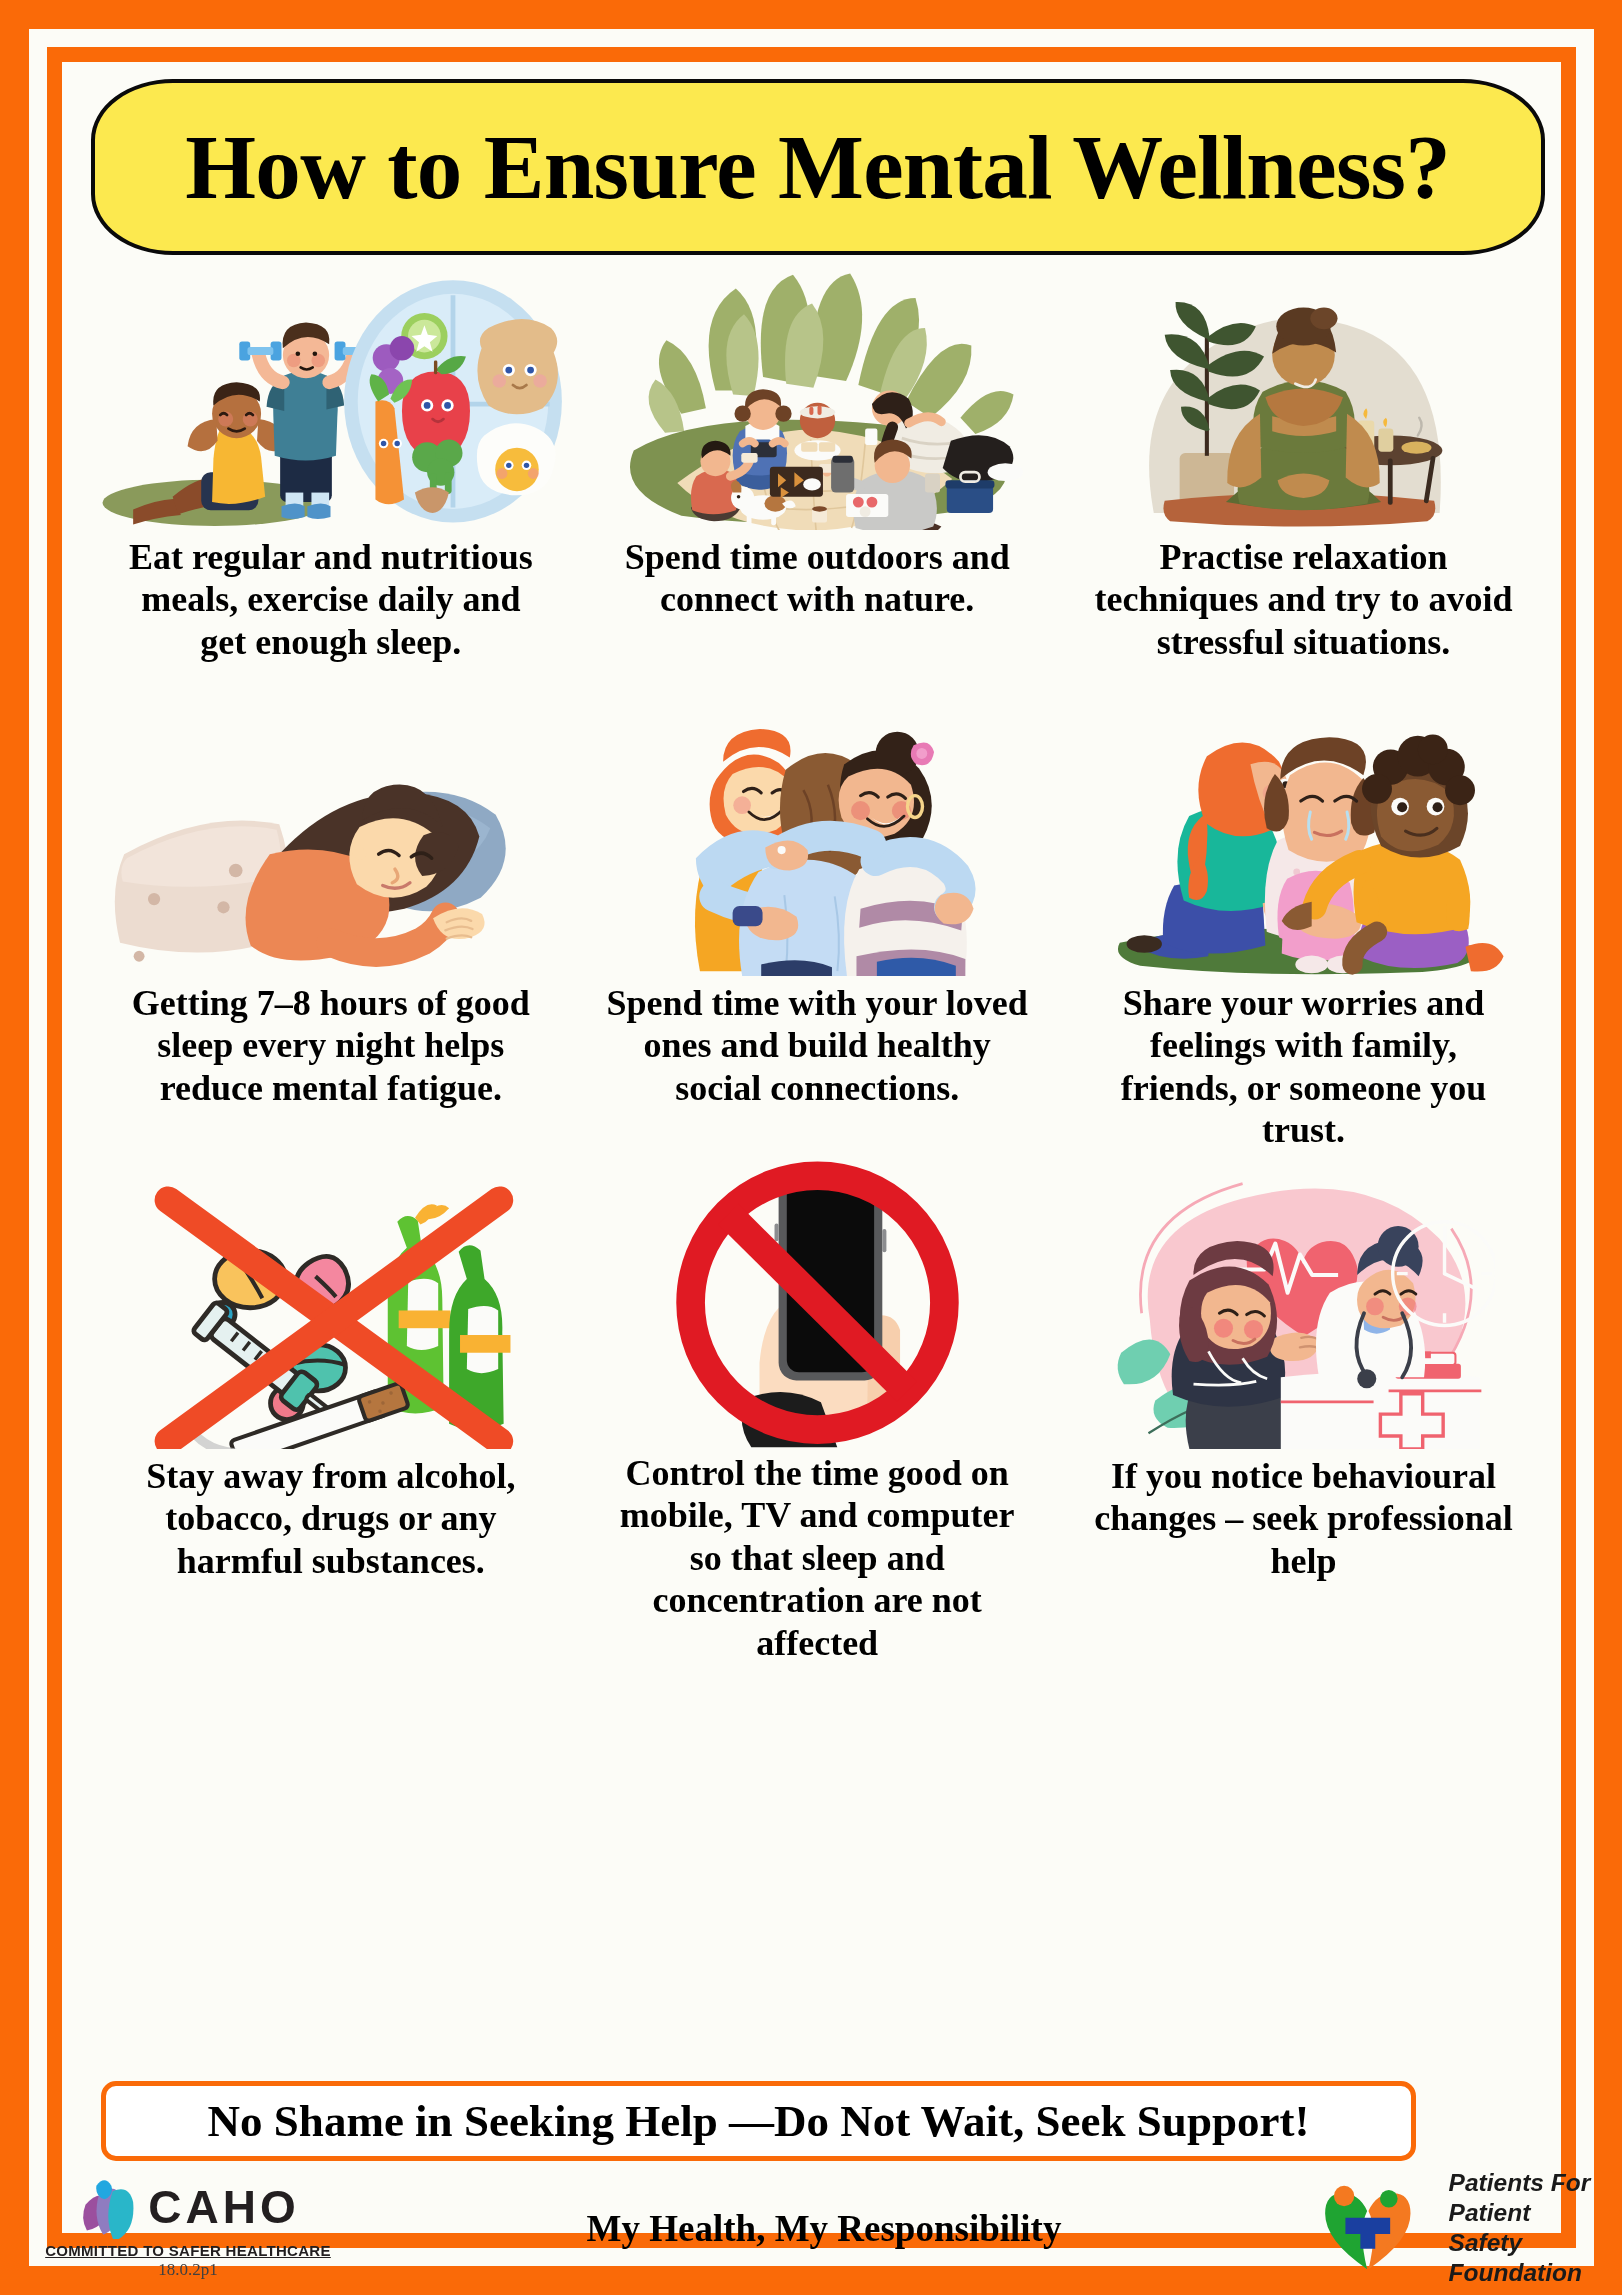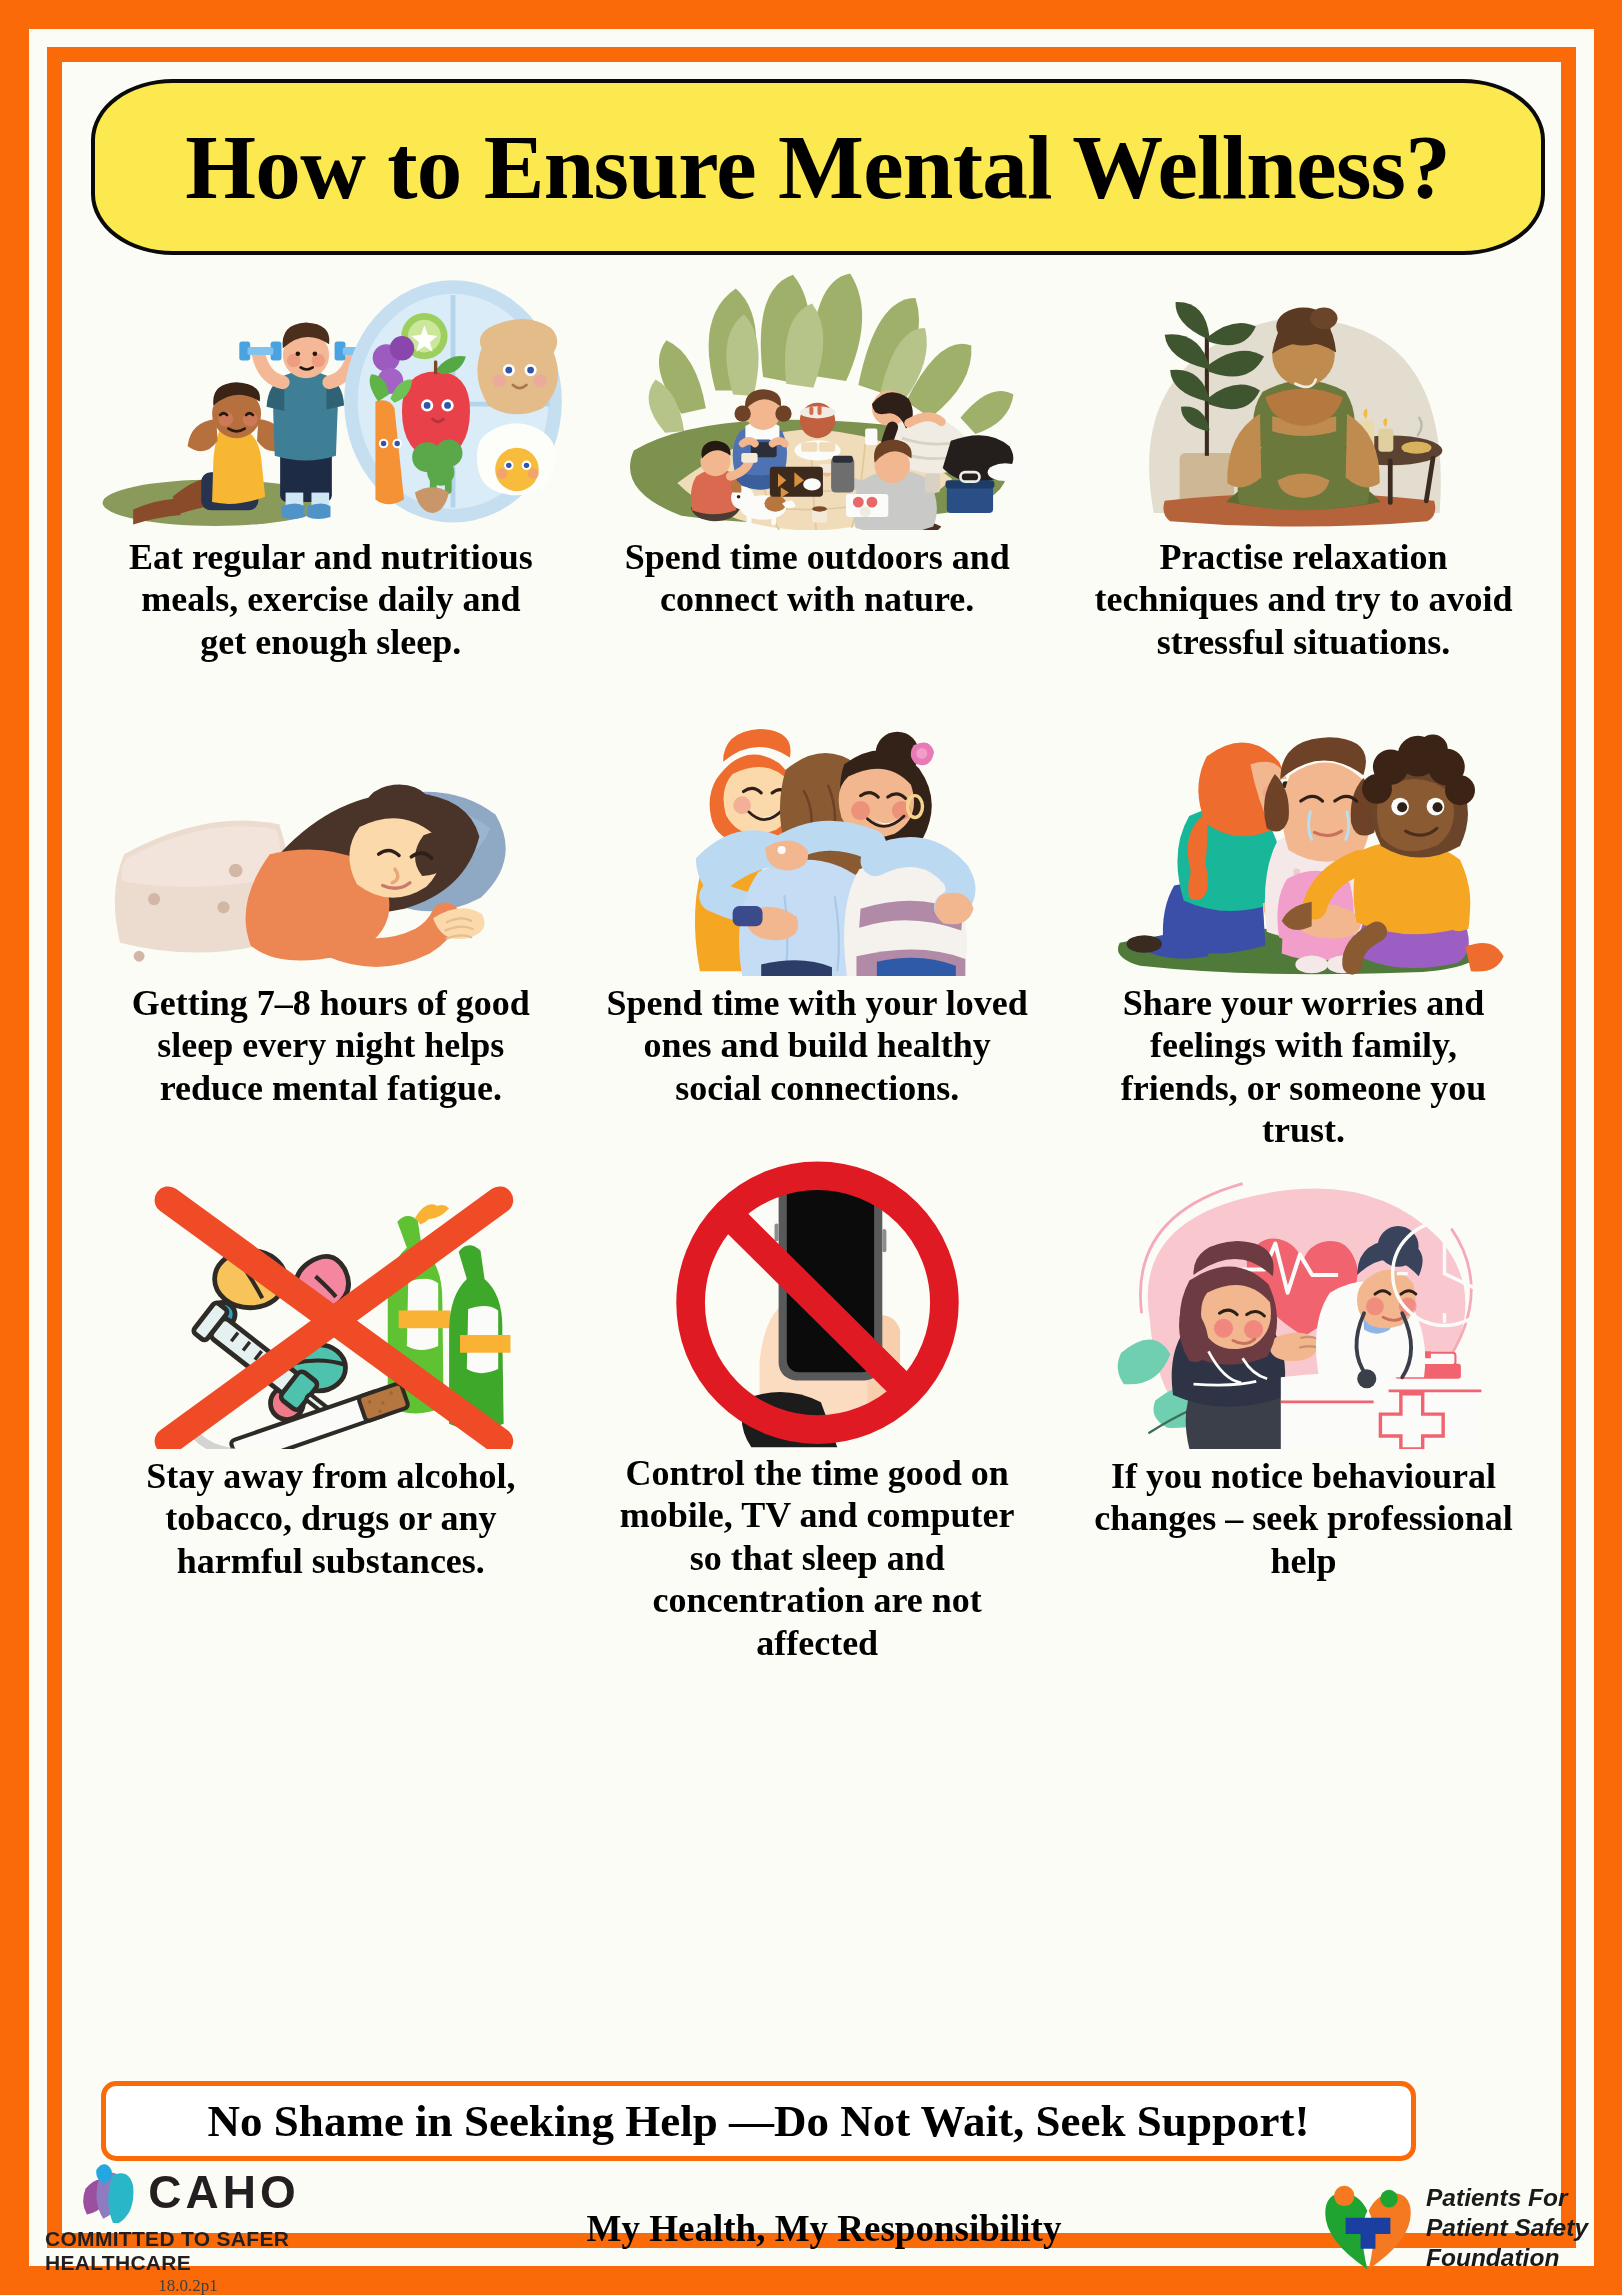--- a/index.html
+++ b/index.html
@@ -165,32 +165,33 @@
     font-family: "Liberation Sans", sans-serif;
     font-weight: bold;
     font-size: 46px;
     letter-spacing: 4.1px;
     color: #231f20;
     line-height: 1;
   }
   .caho-sub {
     font-family: "Liberation Sans", sans-serif;
     font-weight: bold;
-    font-size: 21px;
+    font-size: 15px;
     letter-spacing: 0.3px;
     color: #231f20;
     margin-top: 3.4px;
+    text-decoration: underline;
   }
   .caho-version {
     font-family: "Liberation Serif", serif;
     font-size: 17px;
     color: #404040;
     margin-top: 1.4px;
   }
-  .ppsf-logo { display: flex; align-items: center; gap: 7px; width: 293px; }
+  .ppsf-logo { display: flex; align-items: center; gap: 30px; width: 293px; }
   .ppsf-text {
     font-family: "Liberation Sans", sans-serif;
     font-weight: bold;
     font-style: italic;
     font-size: 24.5px;
     line-height: 1.22;
     color: #1a1a1a;
   }
 </style>
 </head>

